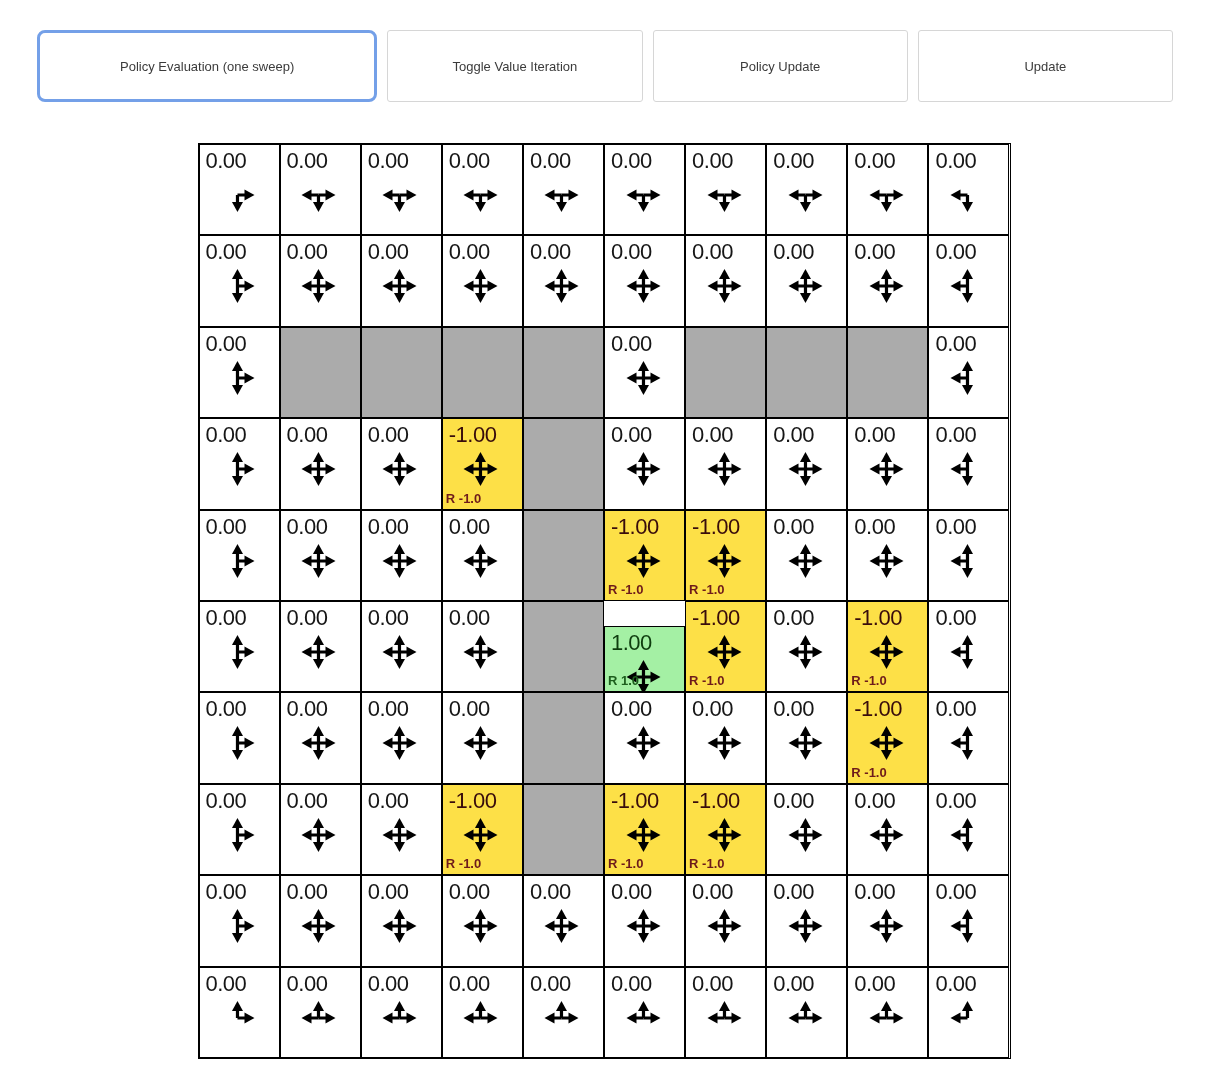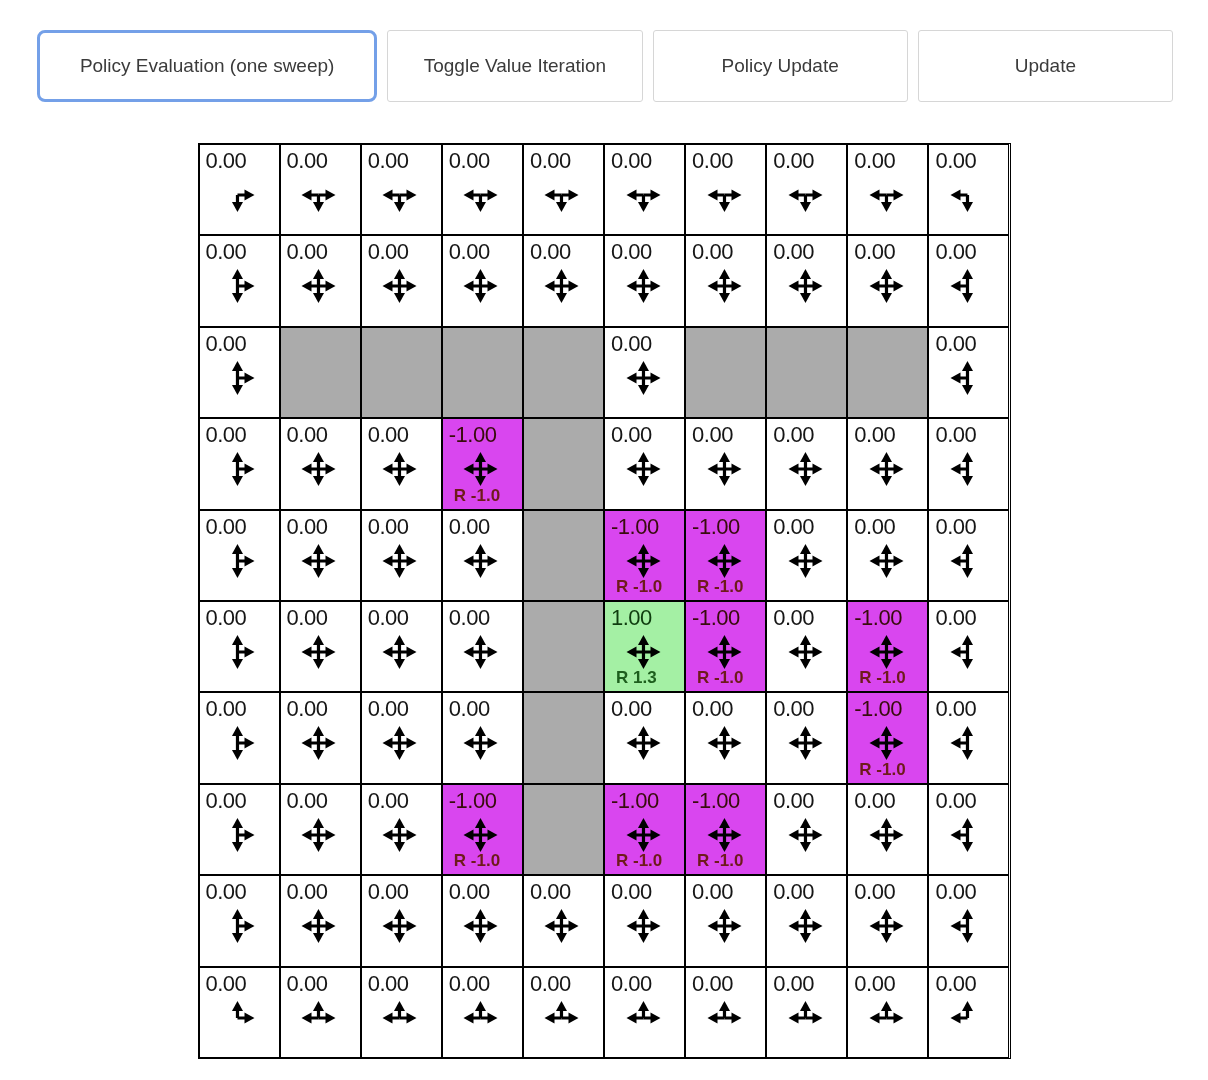--- a/index.html
+++ b/index.html
@@ -1,36 +1,36 @@
 <!DOCTYPE html>
 <html><head>
 <meta charset="utf-8">
 <style>
   * { margin: 0; padding: 0; box-sizing: border-box; }
   html, body { width: 1208px; height: 1080px; background: #ffffff;
     font-family: "Liberation Sans", sans-serif; }
   .toolbar { display: flex; gap: 10px; margin: 30px 35px 0 37px; }
   .btn { background: #ffffff; border: 1px solid #d6d6d6; border-radius: 3px;
-    height: 72px; flex: 1 1 0; font-size: 19px; color: #3b3b3b;
+    height: 72px; flex: 1 1 0; font-size: 13px; color: #3b3b3b;
     font-family: "Liberation Sans", sans-serif; cursor: pointer;
     display: flex; align-items: center; justify-content: center; }
   .btn.focused { flex: 1.32 1 0; border: 3px solid #74a0e8; border-radius: 8px; }
   .grid { width: 813px; margin: 41px auto 0; display: grid;
     grid-template-columns: repeat(10, 1fr); grid-auto-rows: 91.4px;
     border: 1px solid #000; }
   .cell { position: relative; border: 1.5px solid #000; background: #fff; }
   .cell.wall { background: #ababab; }
-  .cell.neg { background: #d946ef; }
-  .cell.pos { background: #a4f0a4; }
+  .cell.neg { background: #fde047; }
+  .cell.pos { background: #a4f0a4; margin-top: 25px; }
   .val { position: absolute; top: 3px; left: 6px; font-size: 22px;
     color: #161616; letter-spacing: -0.5px; }
   .neg .val { color: #380c0c; }
   .pos .val { color: #0f3d0f; }
   .arr { position: absolute; left: 50%; top: 31px; transform: translateX(-54%); }
-  .rew { position: absolute; bottom: 3px; left: 11px; font-size: 17px; font-weight: bold; }
+  .rew { position: absolute; bottom: 3px; left: 3px; font-size: 13px; font-weight: bold; }
   .neg .rew { color: #6e1b1b; }
   .pos .rew { color: #1d5e1d; }
 </style>
 </head>
 <body>
 
 <div class="toolbar">
   <button class="btn focused">Policy Evaluation (one sweep)</button>
   <button class="btn">Toggle Value Iteration</button>
   <button class="btn">Policy Update</button>
@@ -599,21 +599,21 @@
       <span class="arr"><svg width="38" height="38" viewBox="0 0 38 38">
           <line x1="19" y1="19" x2="19" y2="10" stroke="#000" stroke-width="3.2"></line>
           <polygon fill="#000" points="19,2 24.5,12 13.5,12"></polygon>
           <line x1="19" y1="19" x2="19" y2="28" stroke="#000" stroke-width="3.2"></line>
           <polygon fill="#000" points="19,36 13.5,26 24.5,26"></polygon>
           <line x1="19" y1="19" x2="10" y2="19" stroke="#000" stroke-width="3.2"></line>
           <polygon fill="#000" points="2,19 12,13.5 12,24.5"></polygon>
           <line x1="19" y1="19" x2="28" y2="19" stroke="#000" stroke-width="3.2"></line>
           <polygon fill="#000" points="36,19 26,24.5 26,13.5"></polygon>
         </svg></span>
-      <span class="rew">R 1.3</span>
+      <span class="rew">R 1.0</span>
     </div>
     <div class="cell neg">
       <span class="val">-1.00</span>
       <span class="arr"><svg width="38" height="38" viewBox="0 0 38 38">
           <line x1="19" y1="19" x2="19" y2="10" stroke="#000" stroke-width="3.2"></line>
           <polygon fill="#000" points="19,2 24.5,12 13.5,12"></polygon>
           <line x1="19" y1="19" x2="19" y2="28" stroke="#000" stroke-width="3.2"></line>
           <polygon fill="#000" points="19,36 13.5,26 24.5,26"></polygon>
           <line x1="19" y1="19" x2="10" y2="19" stroke="#000" stroke-width="3.2"></line>
           <polygon fill="#000" points="2,19 12,13.5 12,24.5"></polygon>

